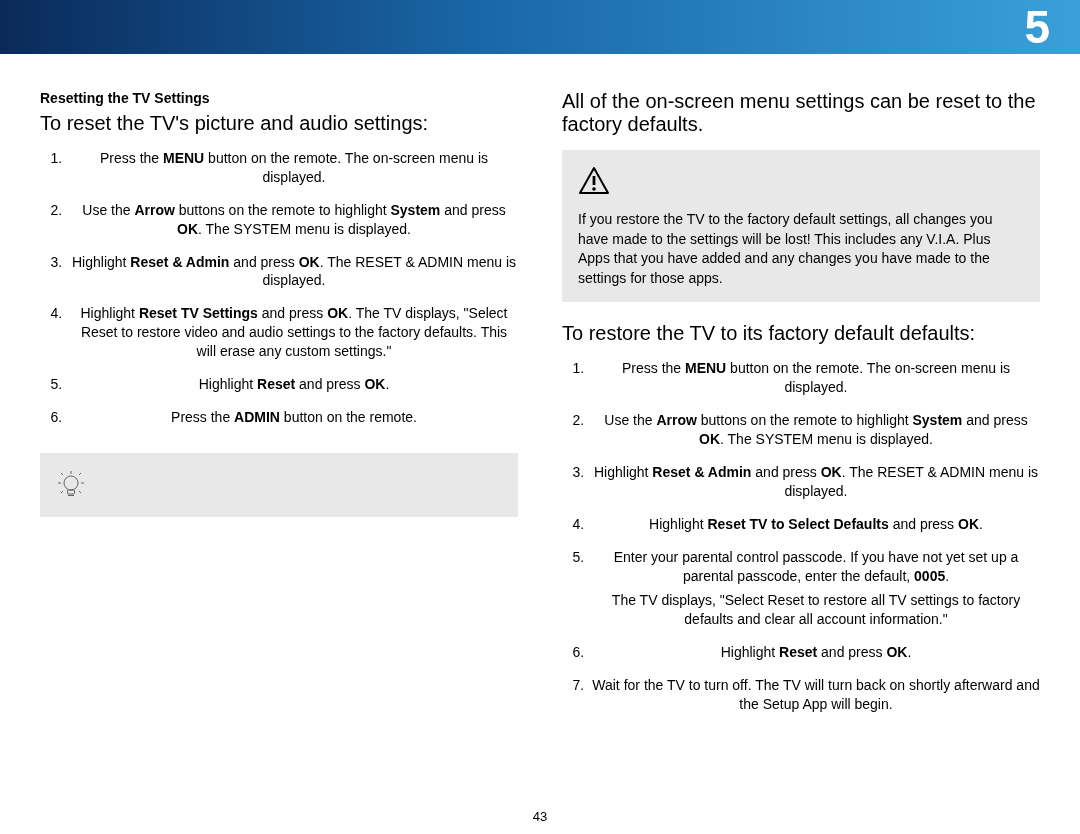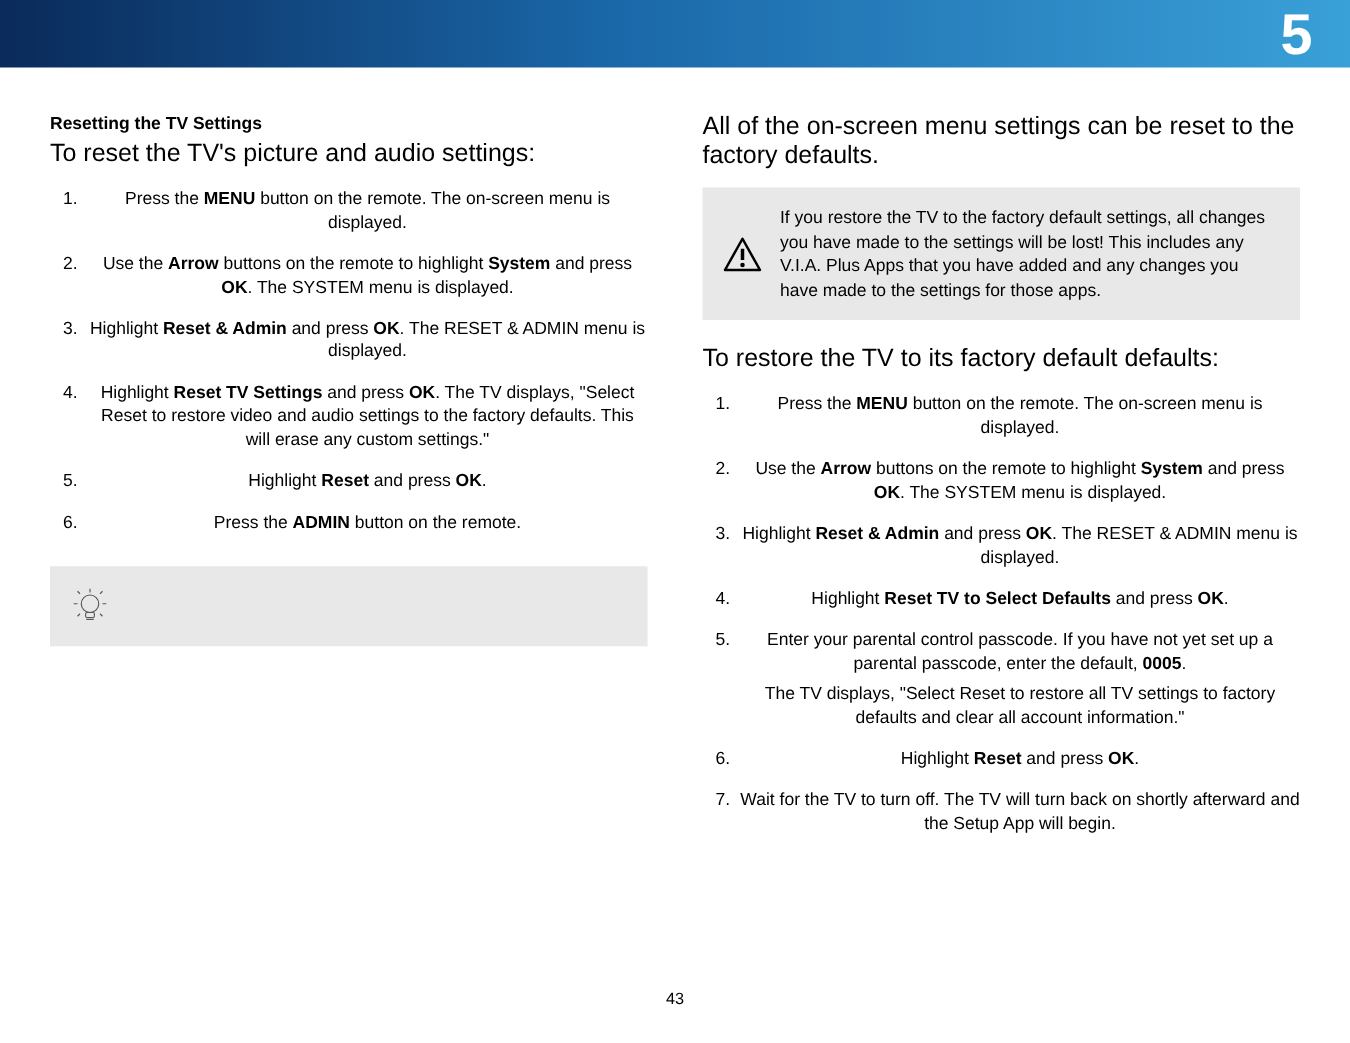--- a/index.html
+++ b/index.html
@@ -44,44 +44,45 @@
   ol li {
     font-size: 14px;
     line-height: 1.35;
     margin-bottom: 14px;
     padding-left: 4px;
   }
   .bold { font-weight: bold; }
   .note-box, .warn-box {
     background: #e8e8e8;
     display: flex;
-    align-items: center;
+    align-items: flex-start;
     gap: 14px;
     padding: 14px 16px;
     margin-top: 26px;
     font-size: 14px;
     line-height: 1.4;
+    flex-direction: column;
   }
   .warn-box { margin-top: 10px; margin-bottom: 20px; }
   .icon-cell {
     flex: 0 0 32px;
     display: flex;
     align-items: center;
     justify-content: center;
     padding-top: 2px;
   }
   .sub-para {
     font-size: 14px;
     line-height: 1.35;
     margin-top: 6px;
     margin-bottom: 10px;
   }
   .page-num {
     position: absolute;
-    bottom: 28px;
+    bottom: 10px;
     width: 100%;
     text-align: center;
     font-size: 13px;
   }
 </style>
 </head>
 <body>
 
 <div class="banner">
   <span class="chapter-num">5</span>

